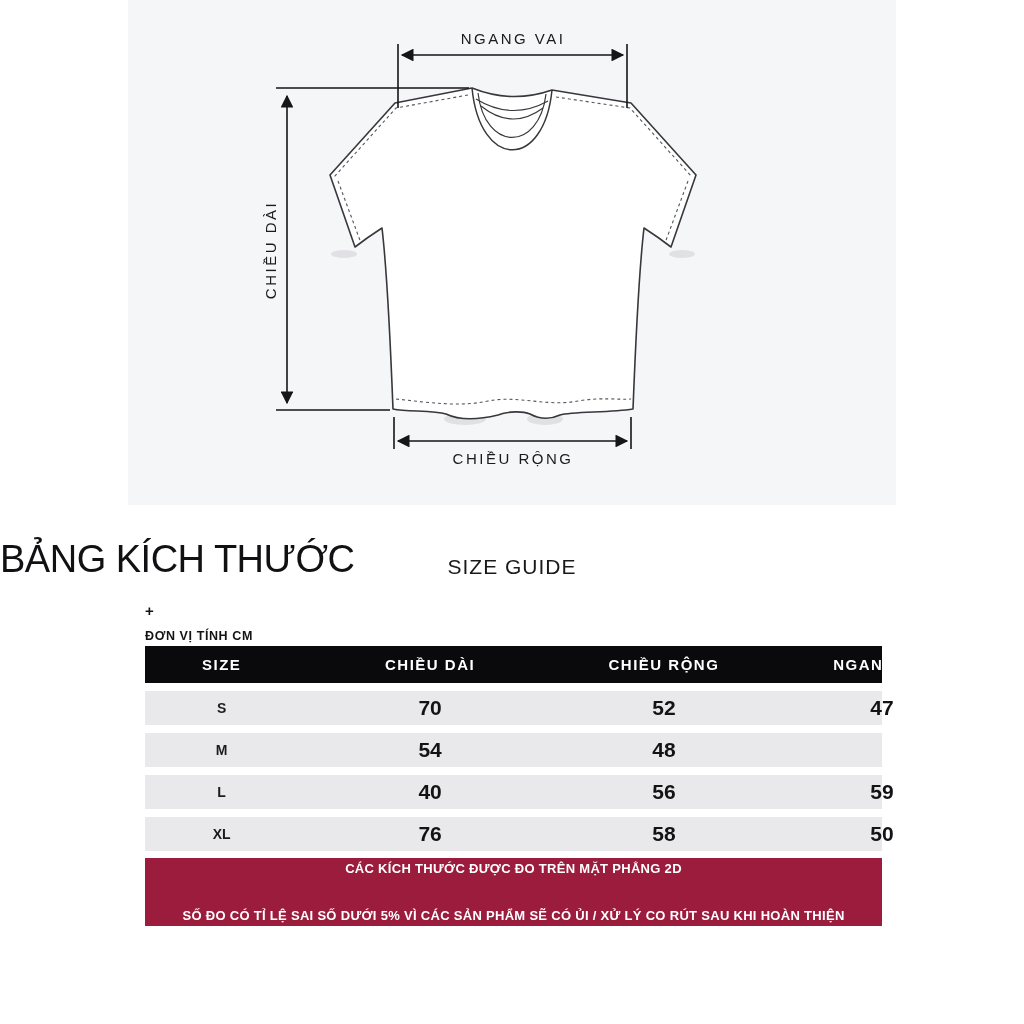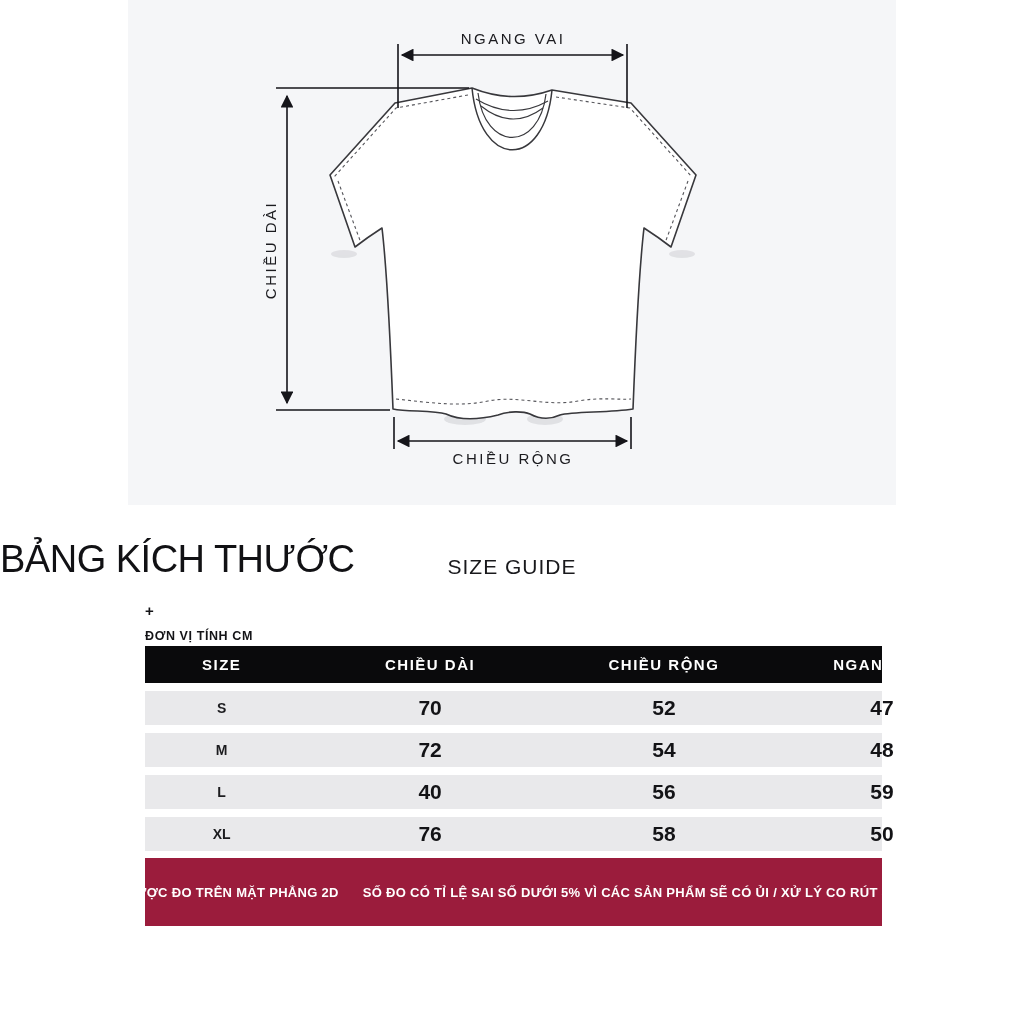--- a/index.html
+++ b/index.html
@@ -31,21 +31,21 @@
   .t-row{display:grid;grid-template-columns:20.8% 27.9% 27.7% 23.6%;align-items:center;gap:29px;}
   .t-head{height:37px;background:#0a0a0c;color:#ffffff;}
   .t-head .cell{font-size:15px;font-weight:700;letter-spacing:1.5px;text-align:center;}
   .t-body-row{height:34px;background:#e9e9eb;margin-top:8px;}
   .cell{text-align:center;}
   .cell-size{font-size:14px;font-weight:600;color:#1c1c1f;}
   .cell-num{font-size:21px;font-weight:700;color:#131316;}
 
   
   .footer{position:absolute;left:145px;top:858px;width:737px;height:68px;background:#9b1c3c;
-          display:flex;flex-direction:row;justify-content:center;align-items:center;gap:24px;}
+          display:flex;flex-direction:column;justify-content:center;align-items:center;gap:24px;}
   .footer div{color:#ffffff;font-size:13px;font-weight:700;letter-spacing:0.3px;
               line-height:23px;text-align:center;white-space:nowrap;}
 </style>
 </head>
 <body>
 
 <div class="page">
 
   <div class="card">
 
@@ -133,21 +133,20 @@
     </div>
 
     <div class="t-row t-body-row">
       <div class="cell cell-size">S</div>
       <div class="cell cell-num">70</div>
       <div class="cell cell-num">52</div>
       <div class="cell cell-num">47</div>
     </div>
     <div class="t-row t-body-row">
       <div class="cell cell-size">M</div>
-      <div class="cell cell-num">72</div>
       <div class="cell cell-num">54</div>
       <div class="cell cell-num">48</div>
     </div>
     <div class="t-row t-body-row">
       <div class="cell cell-size">L</div>
       <div class="cell cell-num">40</div>
       <div class="cell cell-num">56</div>
       <div class="cell cell-num">59</div>
     </div>
     <div class="t-row t-body-row">

